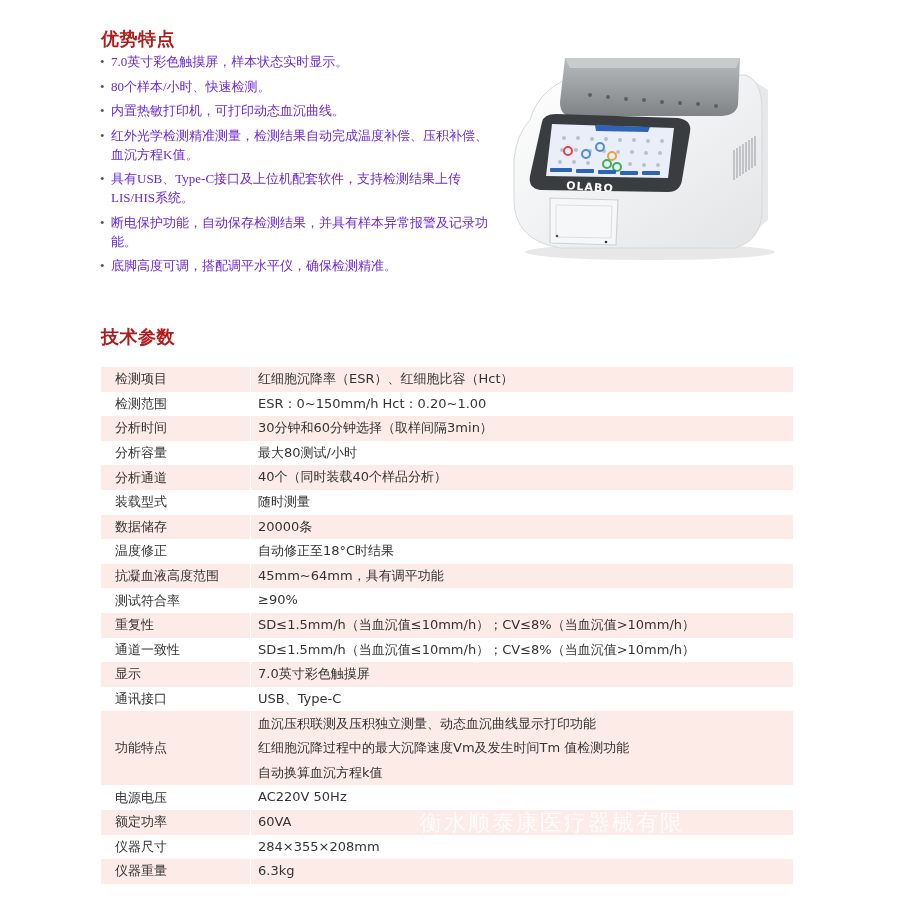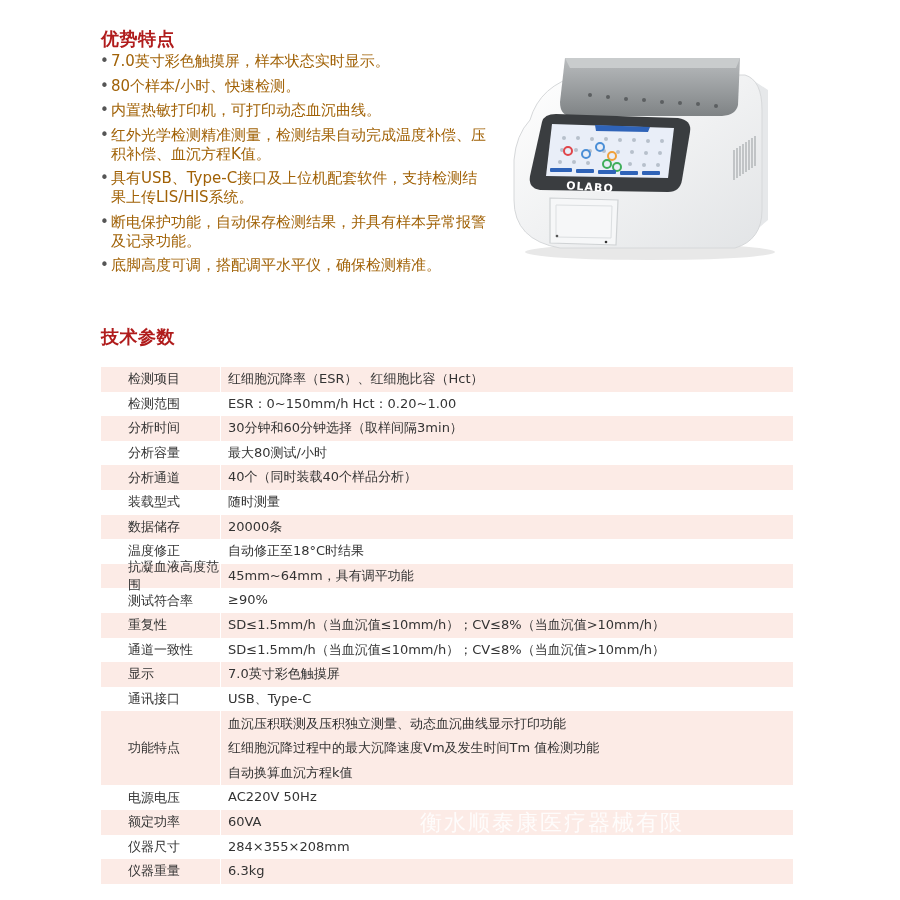--- a/index.html
+++ b/index.html
@@ -4,30 +4,30 @@
 <style>
   * { box-sizing: border-box; margin: 0; padding: 0; }
   html, body { width: 900px; height: 900px; background: #ffffff; overflow: hidden; }
   body { position: relative; font-family: "DejaVu Sans", "Liberation Sans", sans-serif; color: #333333; }
 
   .heading { position: absolute; left: 101px; font-size: 18px; font-weight: bold; color: #b01c1c; letter-spacing: 0.5px; }
   #h1 { top: 14px; margin-top: 13px; }
   #h2 { top: 325px; }
 
   .features { position: absolute; left: 99px; top: 52px; width: 390px; list-style: none; }
-  .features li { position: relative; padding-left: 12px; font-size: 15px; line-height: 19px; margin-bottom: 5.5px; color: #a16207; }
+  .features li { position: relative; padding-left: 12px; font-size: 13px; line-height: 19px; margin-bottom: 5.5px; color: #6d28d9; font-family: Liberation Serif, serif; }
   .features li::before { content: "•"; position: absolute; left: 1px; top: 0; color: #555; }
 
   .device { position: absolute; left: 500px; top: 40px; width: 290px; height: 225px; }
 
   .spec-table { position: absolute; left: 101px; top: 367px; width: 692px; }
   .row { display: flex; height: 24.6px; align-items: center; font-size: 13px; color: #333; }
   .row.shaded { background: #fcebe6; }
   .row.tall { height: 74px; }
-  .row .label { width: 120px; padding-left: 27px; height: 100%; display: flex; align-items: center; border-right: 1px solid #ffffff; }
+  .row .label { width: 150px; padding-left: 14px; height: 100%; display: flex; align-items: center; border-right: 1px solid #ffffff; }
   .row .value { flex: 1; padding-left: 7px; height: 100%; display: flex; flex-direction: column; justify-content: flex-end; }
   .row .value span { display: block; line-height: 24.6px; }
 
   .watermark { position: absolute; left: 420px; top: 808px; font-size: 22px; color: #ffffff; letter-spacing: 2px; opacity: 0.85; white-space: nowrap; }
 </style>
 </head>
 <body>
 
 <div id="h1" class="heading">优势特点</div>
 

